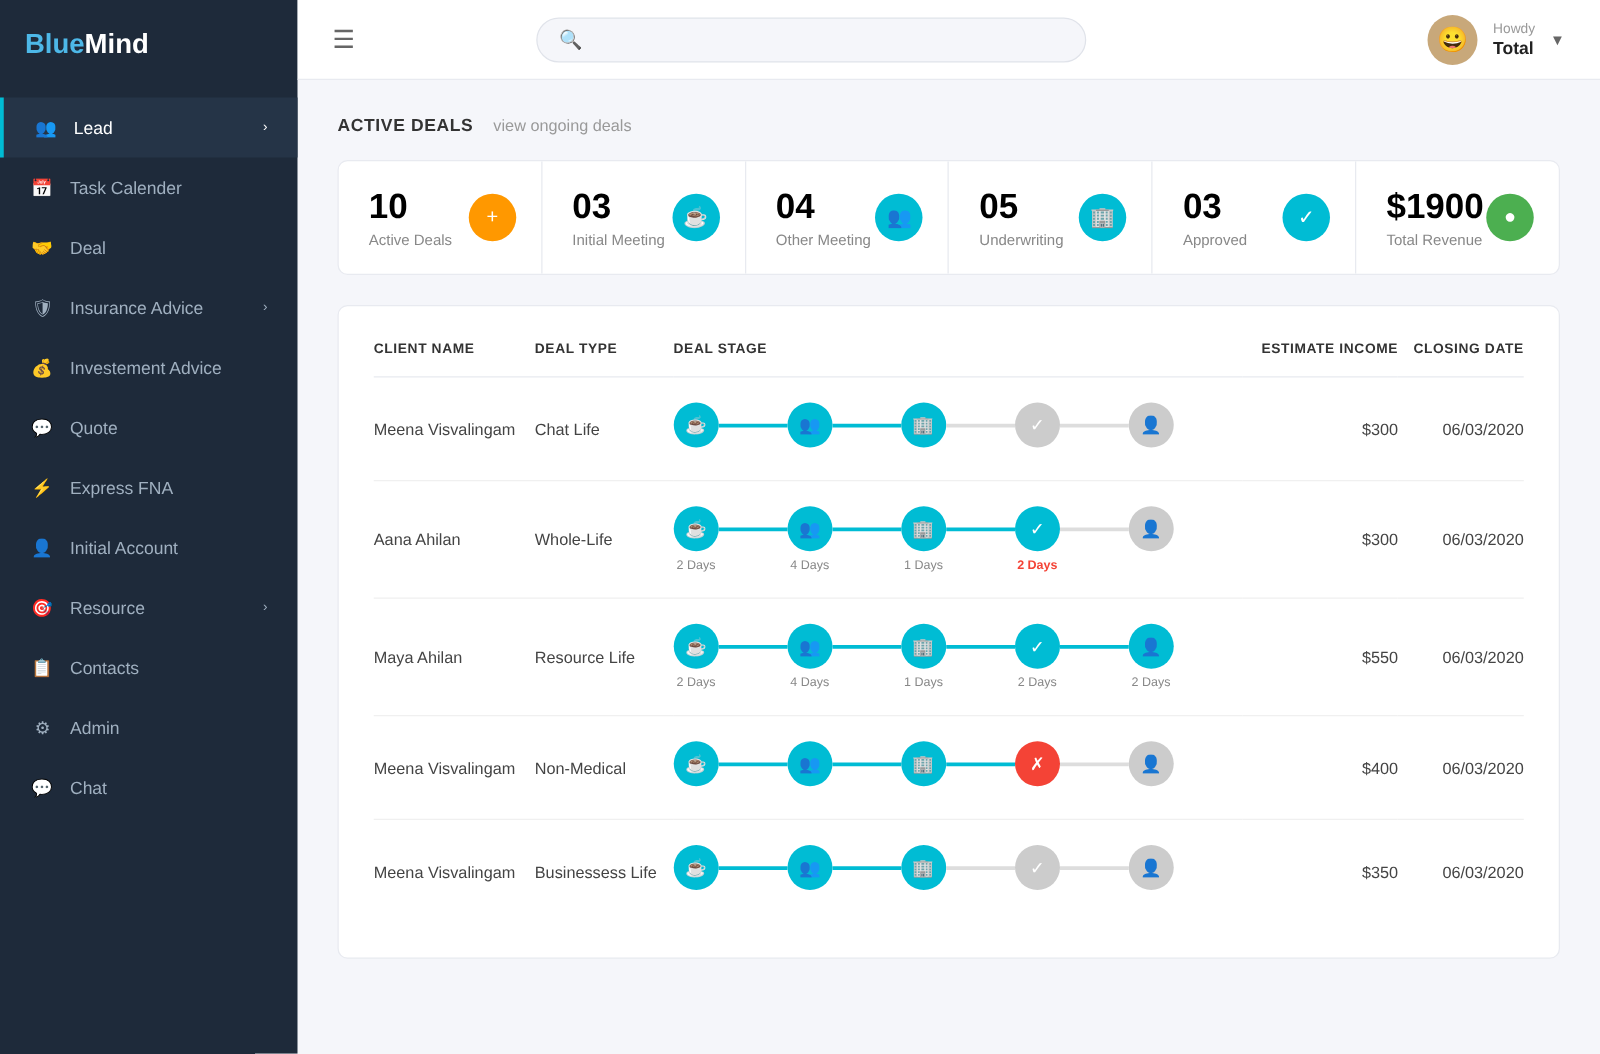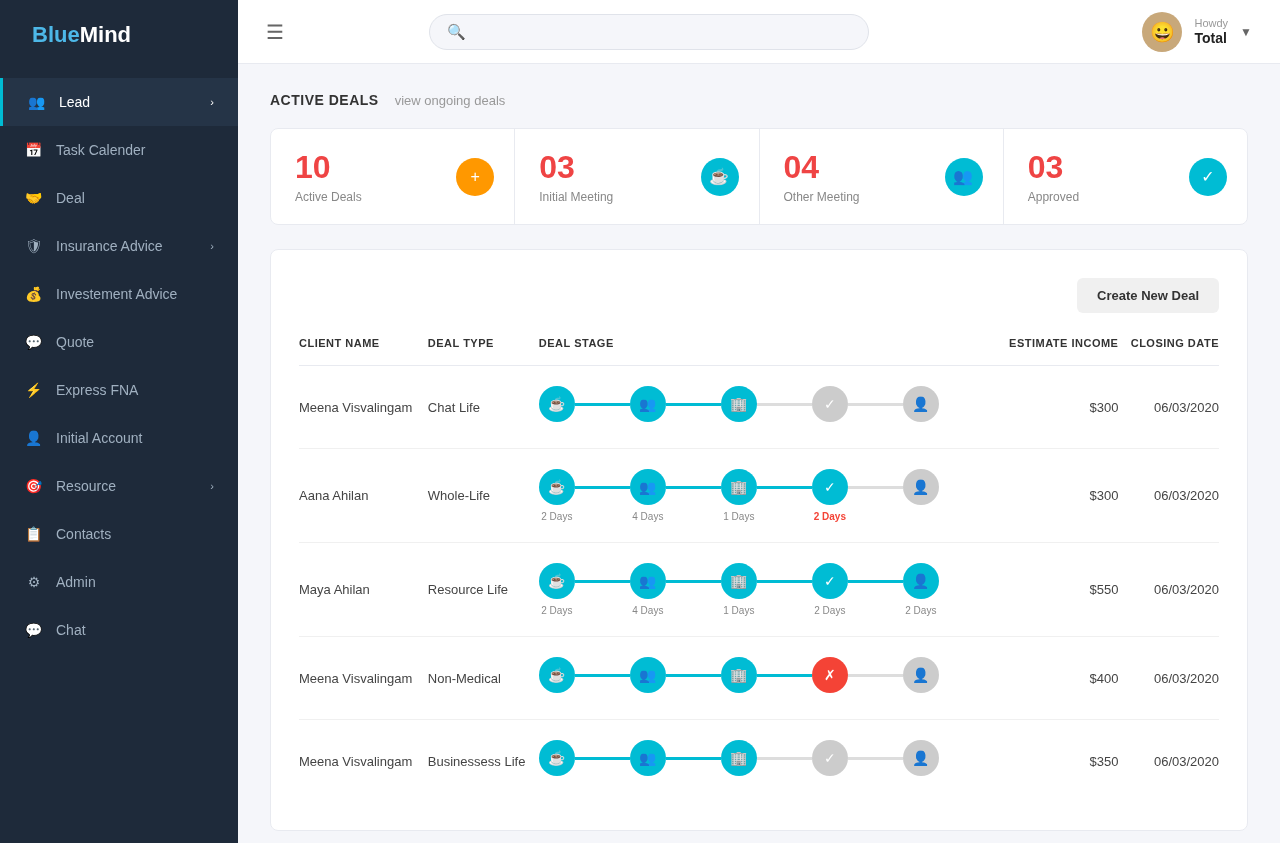--- a/index.html
+++ b/index.html
@@ -9,21 +9,21 @@
     .sidebar {
       width: 238px;
       background: #1e2a3a;
       color: #fff;
       display: flex;
       flex-direction: column;
       flex-shrink: 0;
       height: 100%;
     }
     .sidebar-logo {
-      padding: 22px 32px;
+      padding: 22px 20px;
       font-size: 22px;
       font-weight: 700;
       color: #fff;
       border-bottom: none;
     }
     .sidebar-logo span { color: #4db8e8; }
     .sidebar-nav { display: flex; flex-direction: column; flex: 1; padding-top: 8px; }
     .nav-item {
       display: flex;
       align-items: center;
@@ -122,21 +122,21 @@
     .stat-card {
       flex: 1;
       padding: 20px 24px;
       border-right: 1px solid #e8eaf0;
       display: flex;
       flex-direction: column;
       gap: 4px;
       position: relative;
     }
     .stat-card:last-child { border-right: none; }
-    .stat-number { font-size: 32px; font-weight: 700; color: #ef4444; }
+    .stat-number { font-size: 28px; font-weight: 700; color: #000000; }
     .stat-label { font-size: 12px; color: #888; }
     .stat-icon {
       position: absolute;
       right: 20px;
       top: 50%;
       transform: translateY(-50%);
       width: 38px; height: 38px;
       border-radius: 50%;
       display: flex; align-items: center; justify-content: center;
       font-size: 16px;
@@ -292,30 +292,37 @@
     <div class="stat-number">03</div>
     <div class="stat-label">Initial Meeting</div>
     <div class="stat-icon icon-blue">☕</div>
   </div>
         <div class="stat-card">
     <div class="stat-number">04</div>
     <div class="stat-label">Other Meeting</div>
     <div class="stat-icon icon-blue">👥</div>
   </div>
         <div class="stat-card">
+    <div class="stat-number">05</div>
+    <div class="stat-label">Underwriting</div>
+    <div class="stat-icon icon-blue">🏢</div>
+  </div>
+        <div class="stat-card">
     <div class="stat-number">03</div>
     <div class="stat-label">Approved</div>
     <div class="stat-icon icon-blue">✓</div>
   </div>
+        <div class="stat-card">
+    <div class="stat-number">$1900</div>
+    <div class="stat-label">Total Revenue</div>
+    <div class="stat-icon icon-green">●</div>
+  </div>
       </div>
 
     <div class="table-section">
-      <div class="table-top">
-        <button class="create-btn">Create New Deal</button>
-      </div>
       <table class="deals-table">
         <thead id="table-head">
             <tr>
               <th>CLIENT NAME</th>
               <th>DEAL TYPE</th>
               <th>DEAL STAGE</th>
               <th style="text-align: right;">ESTIMATE INCOME</th>
               <th style="text-align: right;">CLOSING DATE</th>
             </tr>
           </thead>

